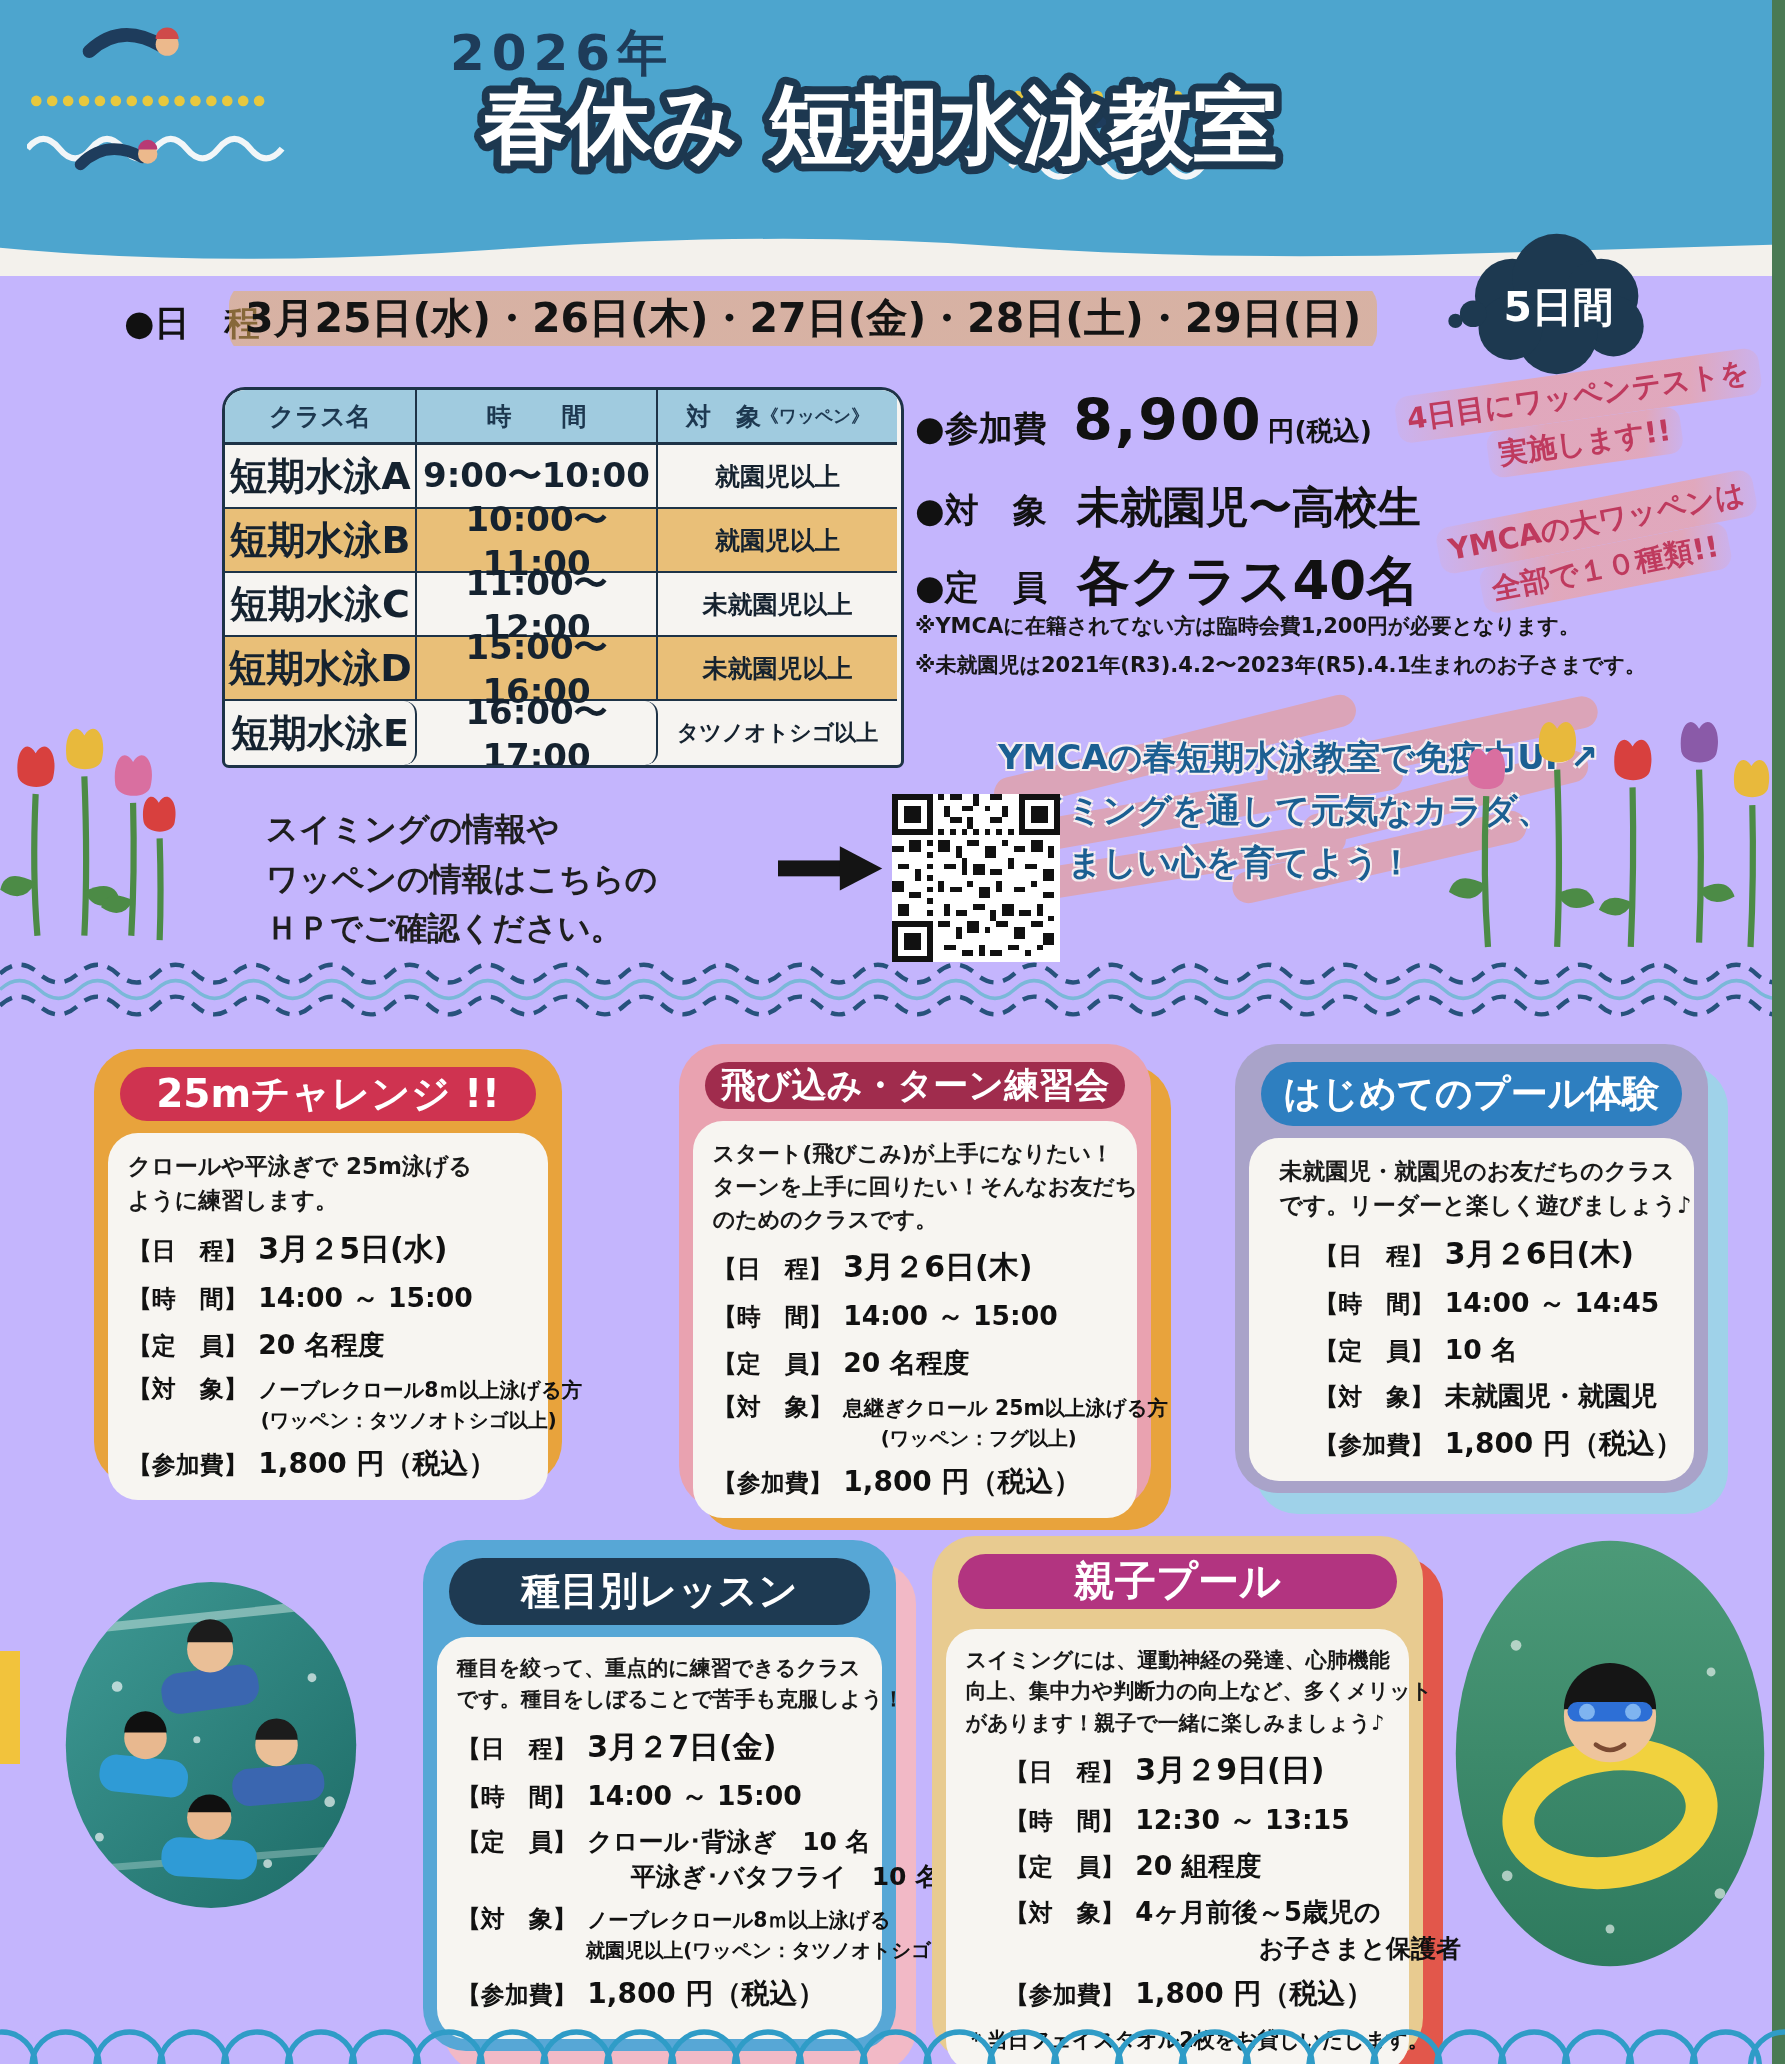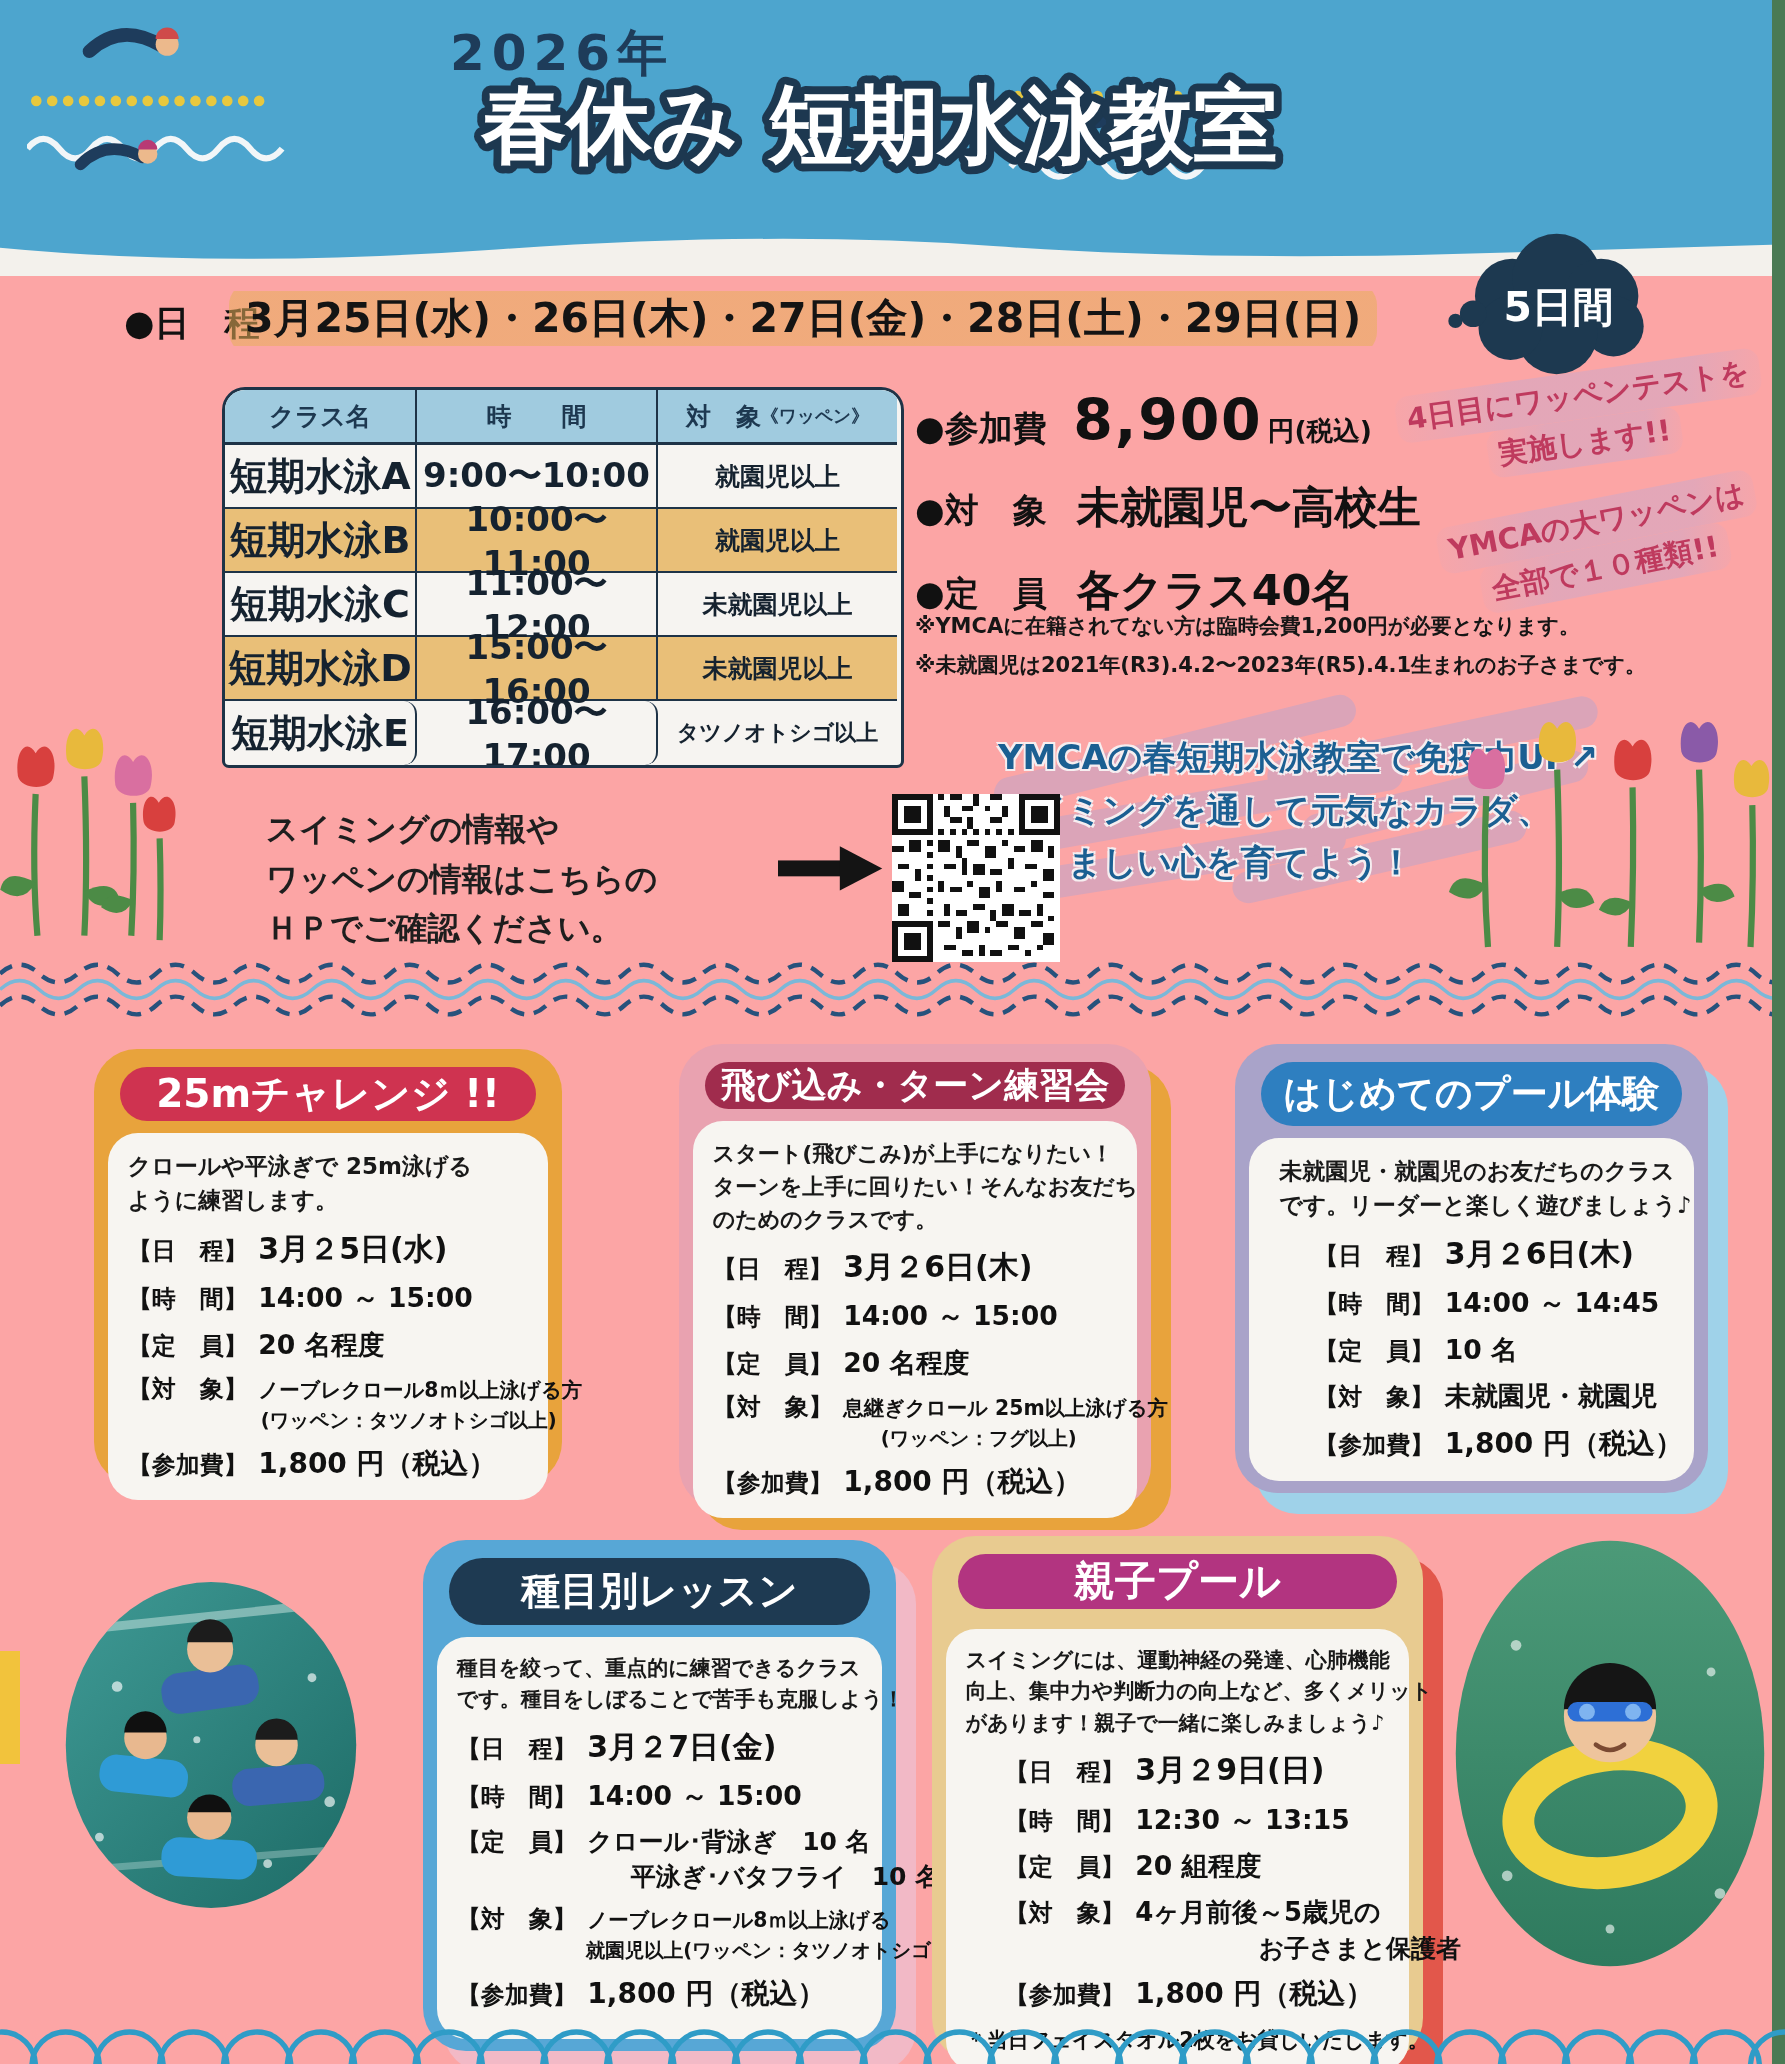--- a/index.html
+++ b/index.html
@@ -1,16 +1,16 @@
 <!DOCTYPE html>
 <html style="font-size:14px"><head>
 <meta charset="utf-8">
 <style>
   html,body{margin:0;padding:0;background:#d8d5cf;}
-  #poster{position:relative;width:1786px;height:2064px;background:#fca5a5;overflow:hidden;
+  #poster{position:relative;width:1786px;height:2064px;background:#c4b5fd;overflow:hidden;
           font-family:"DejaVu Sans","Liberation Sans",sans-serif;color:#1a1a1a;}
 
   
   #header-band{position:absolute;left:0;top:0;width:1786px;height:259px;background:#4da5ce;}
   #header-wave{position:absolute;left:0;top:223px;width:1786px;height:53px;}
   #year-text{position:absolute;left:450px;top:19.5px;font-size:50px;font-weight:900;
              color:#1e3c5a;letter-spacing:7px;}
   #title-svg{position:absolute;left:401px;top:62px;}
 
   
@@ -38,21 +38,21 @@
 
   
   .info-line{position:absolute;left:915px;display:flex;align-items:baseline;white-space:nowrap;color:#111;}
   .info-bullet{font-size:34px;font-weight:900;}
   #fee-line{top:387px;}
   #fee-value{font-size:57px;font-weight:900;margin-left:26.6px;letter-spacing:1.8px;}
   #fee-unit{font-size:26.6px;font-weight:900;margin-left:5.3px;}
   #target-line{top:479px;}
   #target-value{font-size:43px;font-weight:900;margin-left:30px;}
   #capacity-line{top:546px;}
-  #capacity-value{font-size:43px;font-weight:900;margin-left:30px;margin-top:16px;}
+  #capacity-value{font-size:53px;font-weight:900;margin-left:30px;}
   .note-line{position:absolute;left:915px;font-size:21px;font-weight:600;color:#161616;white-space:nowrap;}
   #note1{top:612px;}
   #note2{top:651px;}
 
   
   .pink-note{position:absolute;text-align:center;color:#bf3a5e;font-weight:900;font-size:29px;line-height:1.5;white-space:nowrap;}
   .pink-note span{display:inline-block;background:linear-gradient(100deg,rgba(226,167,185,.15),rgba(226,167,185,.95) 30% 80%,rgba(226,167,185,.2));
                   border-radius:14px;padding:1.8px 10.6px;}
   #pink-note-1{left:1373px;top:372px;width:417px;transform:rotate(-8deg);}
   #pink-note-2{left:1397px;top:498px;width:408px;transform:rotate(-11deg);}

